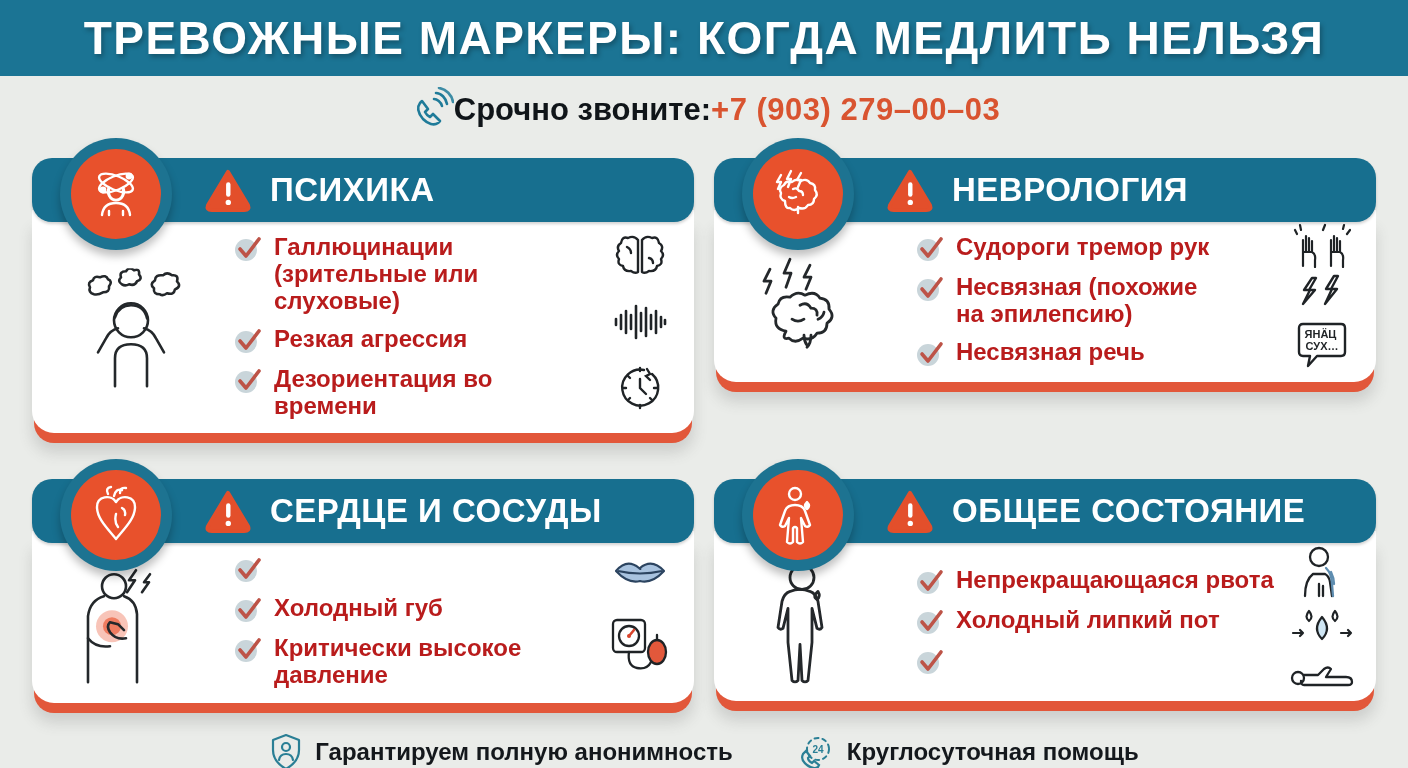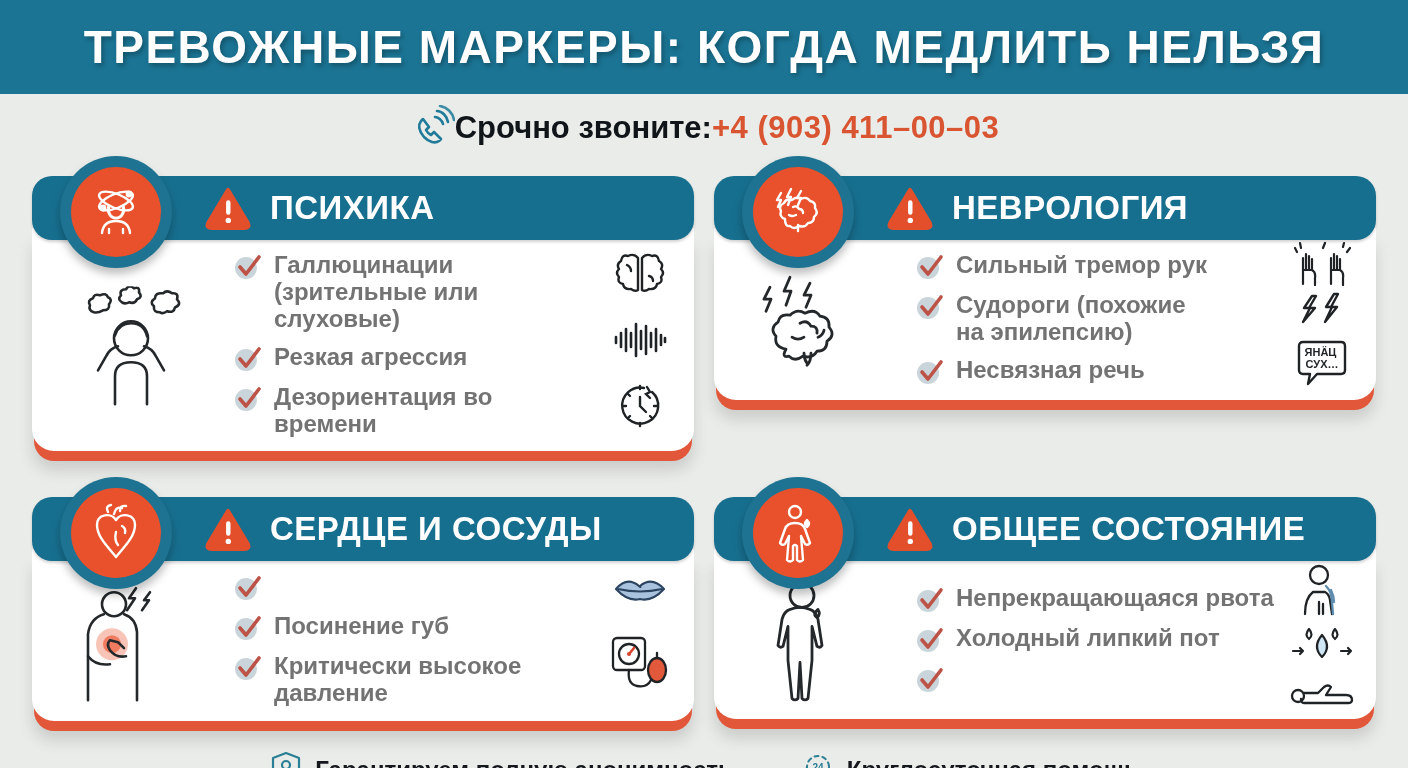--- a/index.html
+++ b/index.html
@@ -1,20 +1,20 @@
 <!DOCTYPE html>
 <html><head>
 <meta charset="utf-8">
 <style>
   * { margin:0; padding:0; box-sizing:border-box; }
   html,body { width:1408px; height:768px; overflow:hidden; }
   body { background:#eaece9; font-family:"Liberation Sans", sans-serif; }
 
   
-  .banner { height:94px; background:#1b7494; display:flex; align-items:center; justify-content:center; }
+  .banner { height:76px; background:#1b7494; display:flex; align-items:center; justify-content:center; }
   .banner-title { color:#ffffff; font-size:46px; font-weight:bold; letter-spacing:1.5px;
                   text-shadow:2px 3px 5px rgba(0,0,0,.28); white-space:nowrap; }
 
   
   .hotline { height:64px; display:flex; align-items:center; justify-content:center; margin-top:2px; }
   .hotline-label { font-size:31px; font-weight:bold; color:#101519; }
   .hotline-number { font-size:31px; font-weight:bold; color:#d95430; letter-spacing:.5px; }
 
   
   .grid { margin:16px 32px 0 32px; display:grid; grid-template-columns:1fr 1fr;
@@ -27,21 +27,21 @@
   .card-body { background:#ffffff; border-radius:0 0 22px 22px; margin-top:-12px; position:relative; z-index:1;
                min-height:170px; padding:24px 96px 14px 200px;
                display:flex; flex-direction:column; justify-content:center; gap:11px;
                box-shadow:0 12px 0 -2px #e2573a, 0 20px 14px rgba(80,80,80,.18); }
   .badge { position:absolute; left:28px; top:-20px; width:112px; height:112px; border-radius:50%;
            background:#1d7391; z-index:3; display:flex; align-items:center; justify-content:center;
            box-shadow:0 6px 8px rgba(0,0,0,.25); }
   .badge-inner { width:90px; height:90px; border-radius:50%; background:#e8512c;
                  display:flex; align-items:center; justify-content:center; }
   .item { display:flex; align-items:flex-start; gap:12px; }
-  .item-text { font-size:24px; font-weight:bold; color:#737373; line-height:1.12; white-space:pre-line; }
+  .item-text { font-size:24px; font-weight:bold; color:#b91c1c; line-height:1.12; white-space:pre-line; }
   .check { flex:0 0 auto; margin-top:1px; }
   .illust { position:absolute; left:42px; top:50%; transform:translateY(-44%); }
   .side-icons { position:absolute; right:22px; top:10px; bottom:10px; display:flex; flex-direction:column;
                 justify-content:space-around; align-items:center; width:64px; }
 
   
   .footer { margin-top:30px; display:flex; align-items:center; justify-content:center; gap:66px; }
   .footer-item { display:flex; align-items:center; gap:12px; }
   .footer-text { font-size:24px; font-weight:bold; color:#14181c; }
 
@@ -57,21 +57,21 @@
 <div class="hotline">
   <span>
     <svg width="46" height="46" viewBox="0 0 46 46" fill="none" stroke="#1f7b99" stroke-width="2.6" stroke-linecap="round" stroke-linejoin="round">
       <path d="M12 16 c-3 4 -2 10 3 16 c5 5 11 7 15 4 l2 -2 -7 -7 -3 3 c-2 -1 -4 -3 -5 -5 l3 -3 -6 -8 z"></path>
       <path d="M26 12 c3 0 7 3 8 7"></path>
       <path d="M28 6 c5 0 10 5 11 11"></path>
       <path d="M31 1 c7 1 13 7 14 14" stroke-opacity=".85"></path>
     </svg>
   </span>
   <span class="hotline-label">Срочно звоните:</span>
-  <span class="hotline-number">+4 (903) 411–00–03</span>
+  <span class="hotline-number">+7 (903) 279–00–03</span>
 </div>
 
 <div class="grid">
 
   <div class="card">
     <div class="badge">
       <div class="badge-inner">
         <svg width="62" height="62" viewBox="0 0 62 62" fill="none" stroke="#ffffff" stroke-width="2.4" stroke-linecap="round">
           <ellipse cx="31" cy="20" rx="18" ry="7" transform="rotate(-22 31 20)"></ellipse>
           <ellipse cx="31" cy="20" rx="18" ry="7" transform="rotate(22 31 20)"></ellipse>
@@ -199,30 +199,30 @@
           <path d="M55 92 q0 8 -4 12 M48 92 q0 6 3 10"></path>
         </svg>
       </div>
       <div class="item">
         <span class="check">
           <svg width="30" height="28" viewBox="0 0 30 28">
               <circle cx="14" cy="15" r="11" fill="#c9d5da"></circle>
               <path d="M8 14 l6 7 L27 4" fill="none" stroke="#bd5347" stroke-width="3.6" stroke-linecap="round" stroke-linejoin="round"></path>
             </svg>
         </span>
-        <span class="item-text">Сильный тремор рук</span>
-      </div>
-      <div class="item">
-        <span class="check">
-          <svg width="30" height="28" viewBox="0 0 30 28">
-              <circle cx="14" cy="15" r="11" fill="#c9d5da"></circle>
-              <path d="M8 14 l6 7 L27 4" fill="none" stroke="#bd5347" stroke-width="3.6" stroke-linecap="round" stroke-linejoin="round"></path>
-            </svg>
-        </span>
-        <span class="item-text">Судороги (похожие
+        <span class="item-text">Судороги тремор рук</span>
+      </div>
+      <div class="item">
+        <span class="check">
+          <svg width="30" height="28" viewBox="0 0 30 28">
+              <circle cx="14" cy="15" r="11" fill="#c9d5da"></circle>
+              <path d="M8 14 l6 7 L27 4" fill="none" stroke="#bd5347" stroke-width="3.6" stroke-linecap="round" stroke-linejoin="round"></path>
+            </svg>
+        </span>
+        <span class="item-text">Несвязная (похожие
 на эпилепсию)</span>
       </div>
       <div class="item">
         <span class="check">
           <svg width="30" height="28" viewBox="0 0 30 28">
               <circle cx="14" cy="15" r="11" fill="#c9d5da"></circle>
               <path d="M8 14 l6 7 L27 4" fill="none" stroke="#bd5347" stroke-width="3.6" stroke-linecap="round" stroke-linejoin="round"></path>
             </svg>
         </span>
         <span class="item-text">Несвязная речь</span>
@@ -295,21 +295,21 @@
             </svg>
         </span>
       </div>
       <div class="item">
         <span class="check">
           <svg width="30" height="28" viewBox="0 0 30 28">
               <circle cx="14" cy="15" r="11" fill="#c9d5da"></circle>
               <path d="M8 14 l6 7 L27 4" fill="none" stroke="#bd5347" stroke-width="3.6" stroke-linecap="round" stroke-linejoin="round"></path>
             </svg>
         </span>
-        <span class="item-text">Посинение губ</span>
+        <span class="item-text">Холодный губ</span>
       </div>
       <div class="item">
         <span class="check">
           <svg width="30" height="28" viewBox="0 0 30 28">
               <circle cx="14" cy="15" r="11" fill="#c9d5da"></circle>
               <path d="M8 14 l6 7 L27 4" fill="none" stroke="#bd5347" stroke-width="3.6" stroke-linecap="round" stroke-linejoin="round"></path>
             </svg>
         </span>
         <span class="item-text">Критически высокое давление</span>
       </div>

